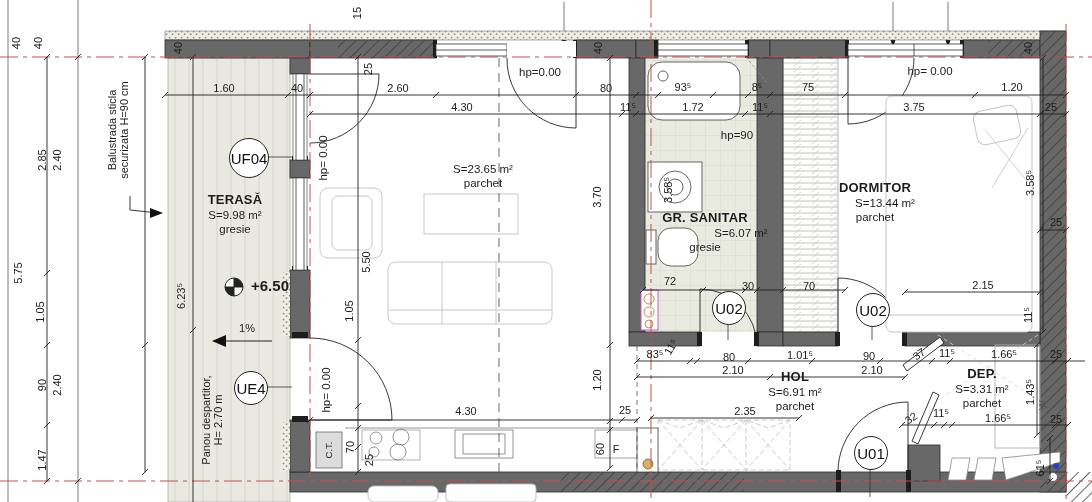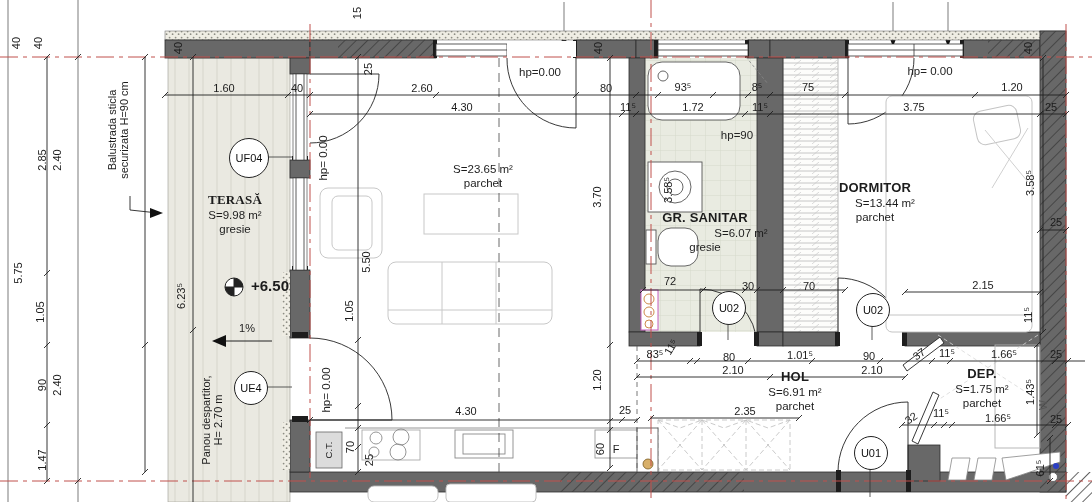--- a/index.html
+++ b/index.html
@@ -12,21 +12,21 @@
   .dim{font-size:11px;}
   .hp{font-size:11.5px;color:#222;}
   .title{font-size:13px;font-weight:bold;letter-spacing:.2px;}
   .sub{font-size:11.5px;}
   .note{font-size:11px;}
   .su{font-size:20px;font-weight:bold;font-style:italic;color:#7b1f1f;letter-spacing:.5px;}
   .level{font-size:15px;font-weight:bold;}
   .ct{font-size:9.5px;color:#222;}
   .w{color:#555;font-size:10.5px;}
   .marker{position:absolute;border:1.3px solid #222;background:#fff;border-radius:50%;
-          display:flex;align-items:center;justify-content:center;font-size:11px;color:#111;}
+          display:flex;align-items:center;justify-content:center;font-size:15px;color:#111;}
 </style>
 </head>
 <body>
 
 <div class="stage">
 
 <svg width="1092" height="502" viewBox="0 0 1092 502">
   <defs>
     <pattern id="spk" width="6" height="6" patternUnits="userSpaceOnUse">
       <rect width="6" height="6" fill="#efede4"></rect>
@@ -306,21 +306,21 @@
 
 <div id="labels">
 <div class="lb dim" style="left: 16px; top: 43px; transform: translate(-50%, -50%) rotate(-90deg);">40</div>
       <div class="lb dim" style="left: 38px; top: 43px; transform: translate(-50%, -50%) rotate(-90deg);">40</div>
       <div class="lb dim" style="left: 178px; top: 48px; transform: translate(-50%, -50%) rotate(-90deg);">40</div>
       <div class="lb dim" style="left: 357px; top: 13px; transform: translate(-50%, -50%) rotate(-90deg);">15</div>
       <div class="lb dim" style="left: 598px; top: 48px; transform: translate(-50%, -50%) rotate(-90deg);">40</div>
       <div class="lb dim" style="left: 1028px; top: 48px; transform: translate(-50%, -50%) rotate(-90deg);">40</div>
       <div class="lb dim" style="left: 224px; top: 88px;">1.60</div>
       <div class="lb dim" style="left: 297px; top: 88px;">40</div>
-      <div class="lb dim" style="left: 398px; top: 88px; margin-left: 24px;">2.60</div>
+      <div class="lb dim" style="left: 398px; top: 88px;">2.60</div>
       <div class="lb dim" style="left: 606px; top: 88px;">80</div>
       <div class="lb dim" style="left: 683px; top: 87px;">93⁵</div>
       <div class="lb dim" style="left: 757px; top: 87px;">8⁵</div>
       <div class="lb dim" style="left: 808px; top: 87px;">75</div>
       <div class="lb dim" style="left: 1012px; top: 87px;">1.20</div>
       <div class="lb dim" style="left: 462px; top: 107px;">4.30</div>
       <div class="lb dim" style="left: 628px; top: 107px;">11⁵</div>
       <div class="lb dim" style="left: 693px; top: 107px;">1.72</div>
       <div class="lb dim" style="left: 760px; top: 107px;">11⁵</div>
       <div class="lb dim" style="left: 914px; top: 107px;">3.75</div>
@@ -376,36 +376,36 @@
       <div class="lb dim" style="left: 1056px; top: 419px;">25</div>
       <div class="lb dim" style="left: 1030px; top: 392px; transform: translate(-50%, -50%) rotate(-90deg);">1.43⁵</div>
       <div class="lb w" style="left: 1044px; top: 405px; transform: translate(-50%, -50%) rotate(-90deg);">W</div>
       <div class="lb dim" style="left: 1040px; top: 468px; transform: translate(-50%, -50%) rotate(-90deg);">61⁵</div>
       <div class="lb note" style="left: 118px; top: 130px; transform: translate(-50%, -50%) rotate(-90deg);">Balustrada sticla
 securizata H=90 cm</div>
       <div class="lb note" style="left: 212px; top: 420px; transform: translate(-50%, -50%) rotate(-90deg);">Panou despartitor,
 H= 2.70 m</div>
       <div class="lb level" style="left: 270px; top: 286px;">+6.50</div>
       <div class="lb dim" style="left: 247px; top: 328px;">1%</div>
-      <div class="lb title" style="left: 235px; top: 200px; font-family: Liberation Serif, serif;">TERASĂ</div>
+      <div class="lb title" style="left: 235px; top: 200px;">TERASĂ</div>
       <div class="lb sub" style="left: 235px; top: 215px;">S=9.98 m²</div>
       <div class="lb sub" style="left: 235px; top: 229px;">gresie</div>
       <div class="lb sub" style="left: 483px; top: 169px;">S=23.65 m²</div>
       <div class="lb sub" style="left: 483px; top: 183px;">parchet</div>
       <div class="lb title" style="left: 705px; top: 218px;">GR. SANITAR</div>
       <div class="lb sub" style="left: 741px; top: 233px;">S=6.07 m²</div>
       <div class="lb sub" style="left: 705px; top: 247px;">gresie</div>
       <div class="lb title" style="left: 875px; top: 188px;">DORMITOR</div>
       <div class="lb sub" style="left: 875px; top: 203px; margin-left: 10px;">S=13.44 m²</div>
       <div class="lb sub" style="left: 875px; top: 217px;">parchet</div>
       <div class="lb title" style="left: 795px; top: 377px;">HOL</div>
       <div class="lb sub" style="left: 795px; top: 392px;">S=6.91 m²</div>
       <div class="lb sub" style="left: 795px; top: 406px;">parchet</div>
       <div class="lb title" style="left: 982px; top: 374px;">DEP.</div>
-      <div class="lb sub" style="left: 982px; top: 389px;">S=1.75 m²</div>
+      <div class="lb sub" style="left: 982px; top: 389px;">S=3.31 m²</div>
       <div class="lb sub" style="left: 982px; top: 403px;">parchet</div>
       <div class="marker" style="left: 229px; top: 138px; width: 38px; height: 38px;">UF04</div>
       <div class="marker" style="left: 234px; top: 371px; width: 32px; height: 32px;">UE4</div>
       <div class="marker" style="left: 712px; top: 291px; width: 32px; height: 32px;">U02</div>
       <div class="marker" style="left: 856px; top: 293px; width: 32px; height: 32px;">U02</div>
       <div class="marker" style="left: 854px; top: 436px; width: 32px; height: 32px;">U01</div>
     </div>
 
 </div>
 

